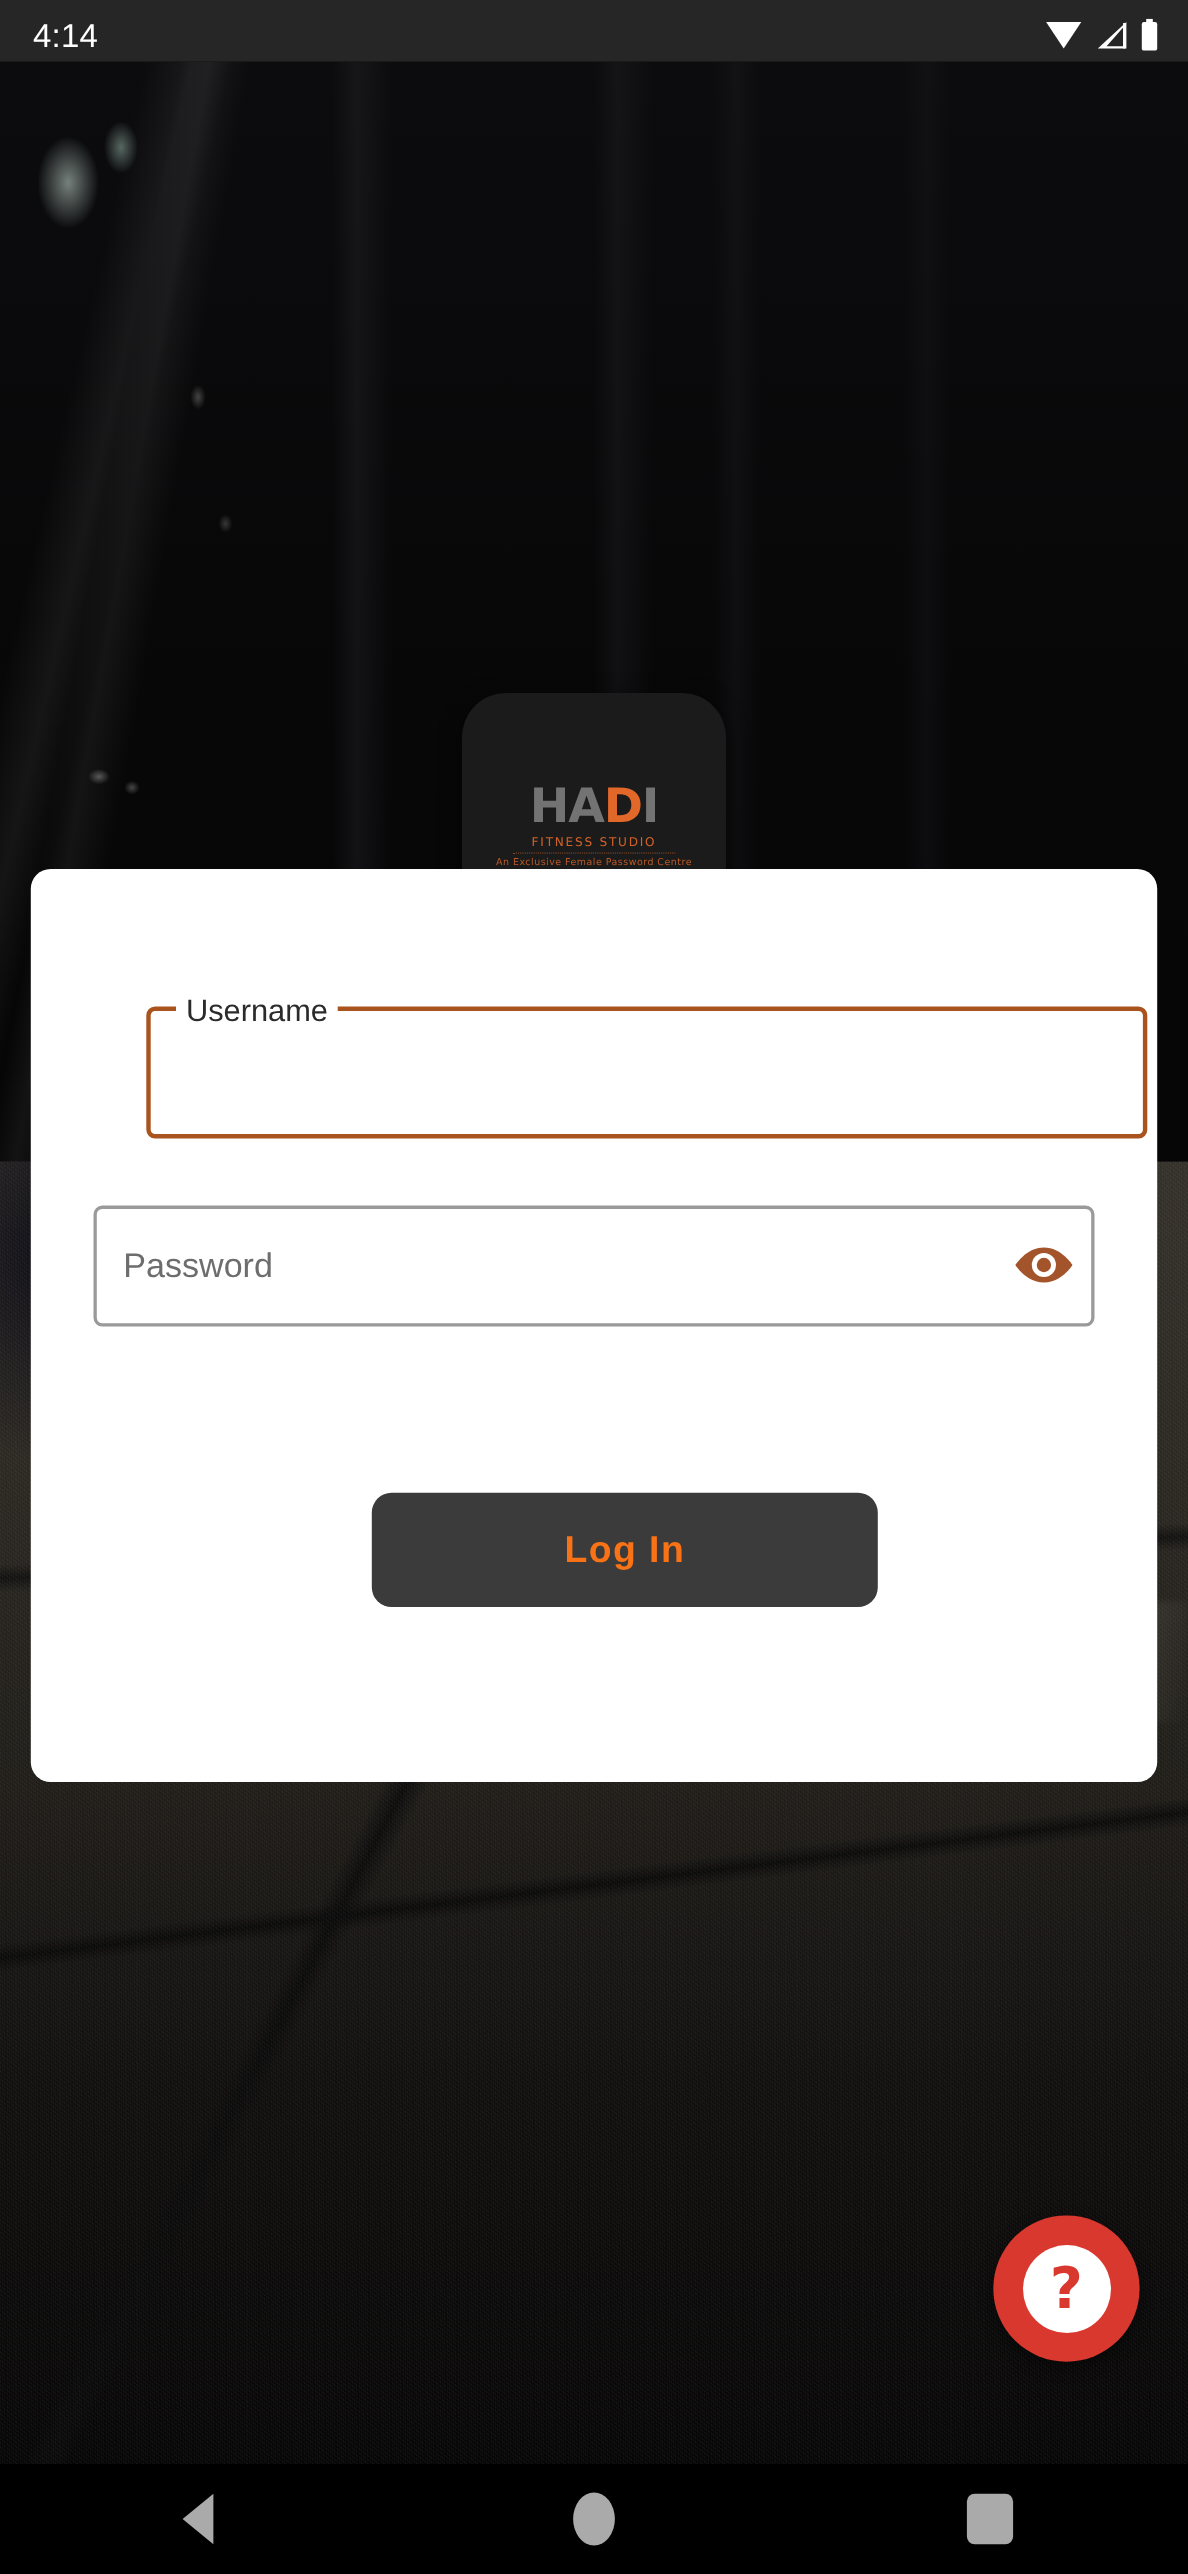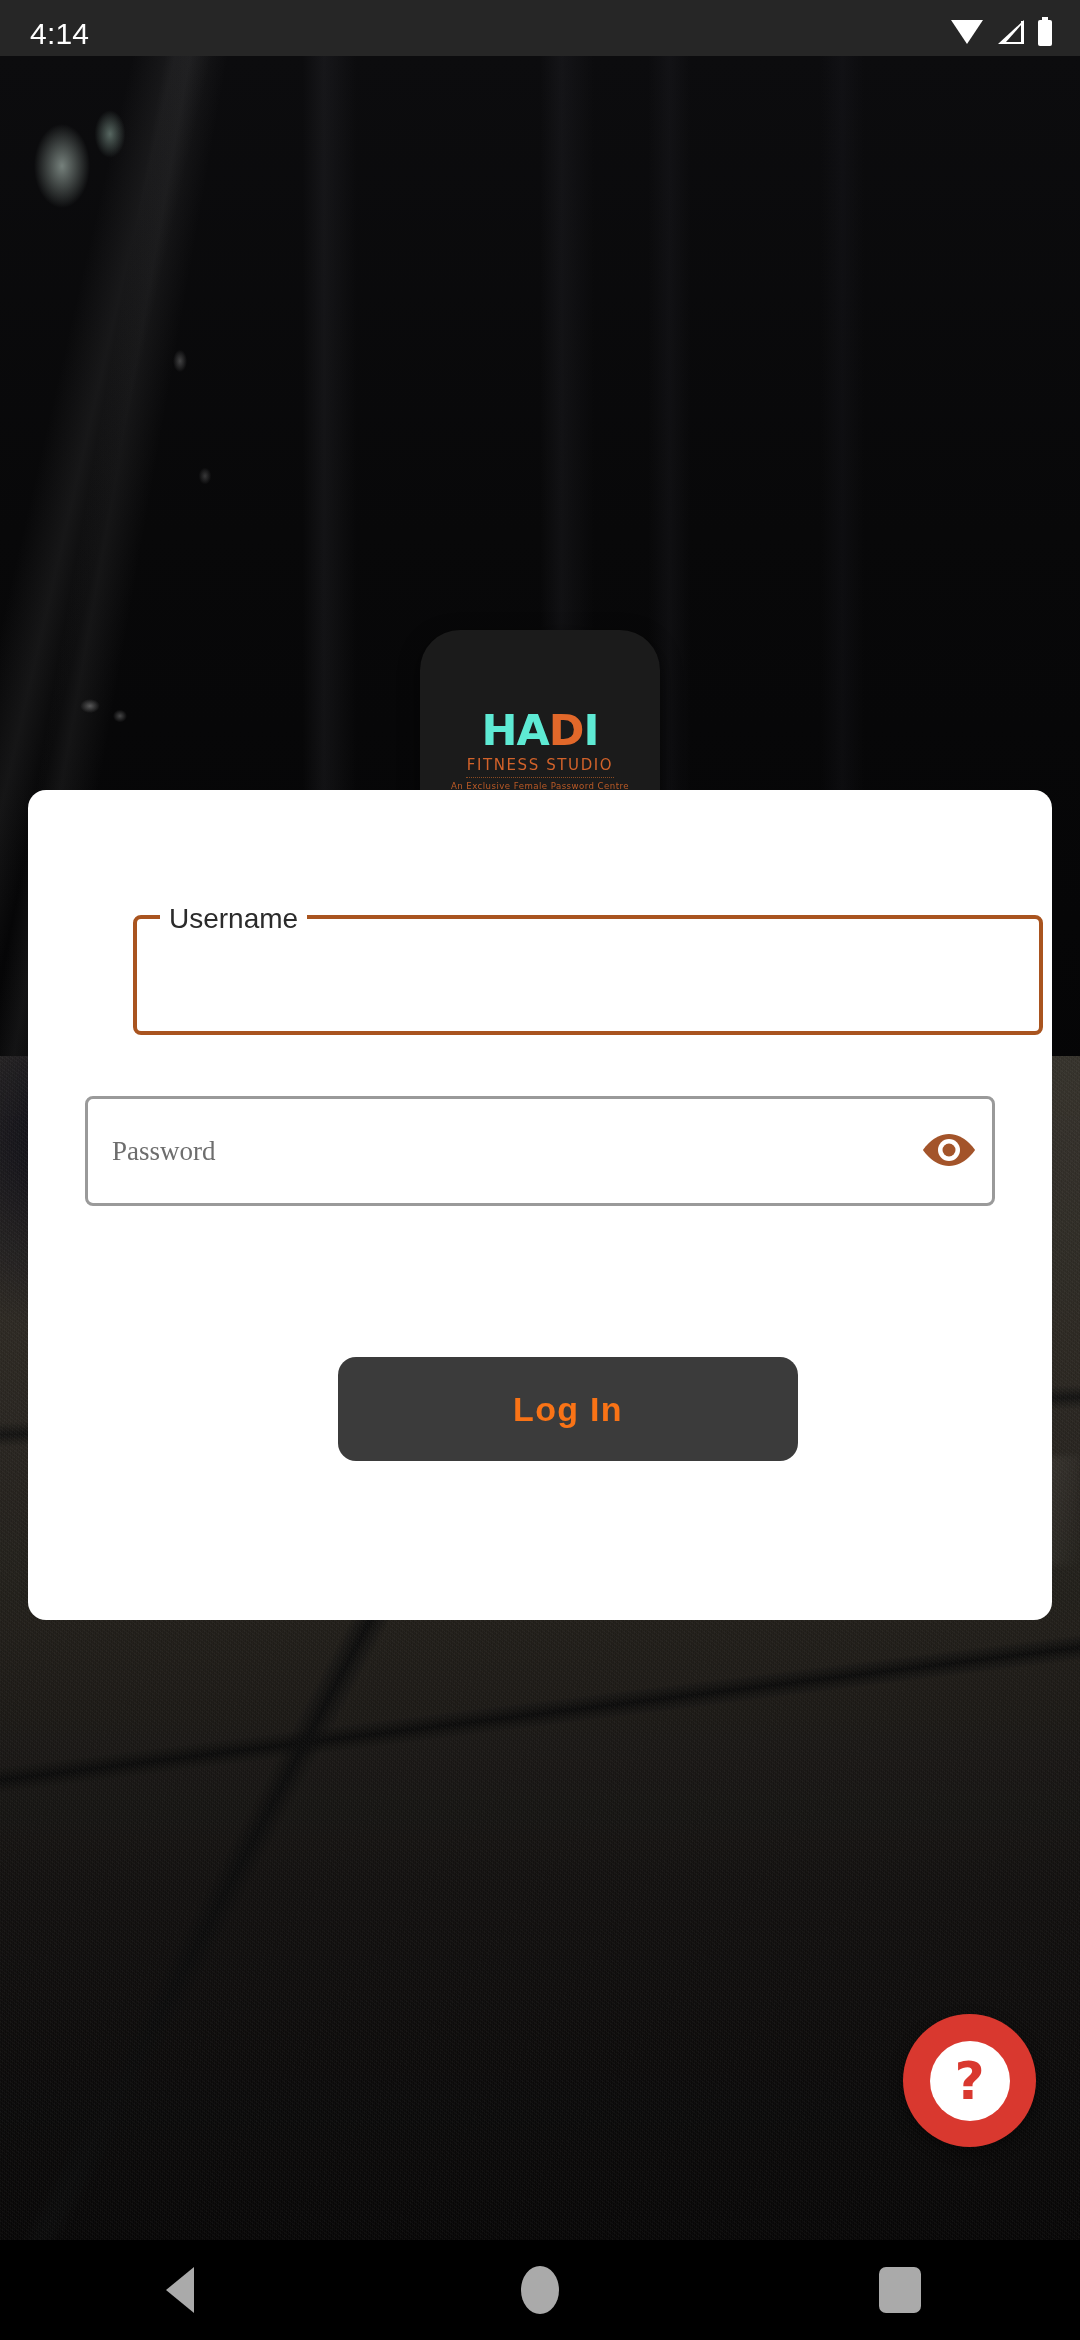--- a/index.html
+++ b/index.html
@@ -79,24 +79,24 @@
     background:#1b1b1b;
     border-radius:40px;
     z-index:20;
     display:flex; flex-direction:column; align-items:center; justify-content:center;
     box-shadow:0 6px 20px rgba(0,0,0,.55);
   }
   .logo-wordmark {
     font-size:43px; font-weight:bold; letter-spacing:-1px;
     line-height:1; font-family:"DejaVu Sans", sans-serif;
   }
-  .logo-wordmark .w { color:#5eead4; }
+  .logo-wordmark .w { color:#737373; }
   .logo-wordmark .o { color:#e2682a; }
   .logo-sub {
-    color:#d2622a; font-size:15px; letter-spacing:1.6px; margin-top:4px;
+    color:#d2622a; font-size:11px; letter-spacing:1.6px; margin-top:4px;
     font-family:"DejaVu Sans", sans-serif;
   }
   .logo-rule {
     width:148px; height:0; border-top:1.5px dotted #8a4a22; margin-top:3px;
   }
   .logo-tag {
     color:#bb5a26; font-size:8.6px; letter-spacing:.45px; margin-top:3px;
     font-family:"DejaVu Sans", sans-serif;
   }
 
@@ -131,22 +131,22 @@
   
   .field-plain {
     position:absolute; left:57px; top:306px; width:910px; height:110px;
     border:3px solid #9a9a9a;
     border-radius:8px;
     display:flex; align-items:center;
   }
   .field-plain input {
     flex:1; height:100%;
     border:0; outline:0; background:transparent;
-    font-size:27px; color:#1b1b1b; padding:0 24px;
-    font-family:Liberation Serif, serif;
+    font-size:31px; color:#1b1b1b; padding:0 24px;
+    font-family:Liberation Sans, sans-serif;
   }
   .field-plain input::placeholder { color:#6d6d6d; }
   .eye-btn {
     width:86px; height:100%;
     display:flex; align-items:center; justify-content:center;
     background:transparent; border:0; cursor:pointer;
   }
 
   
   .check-row {

